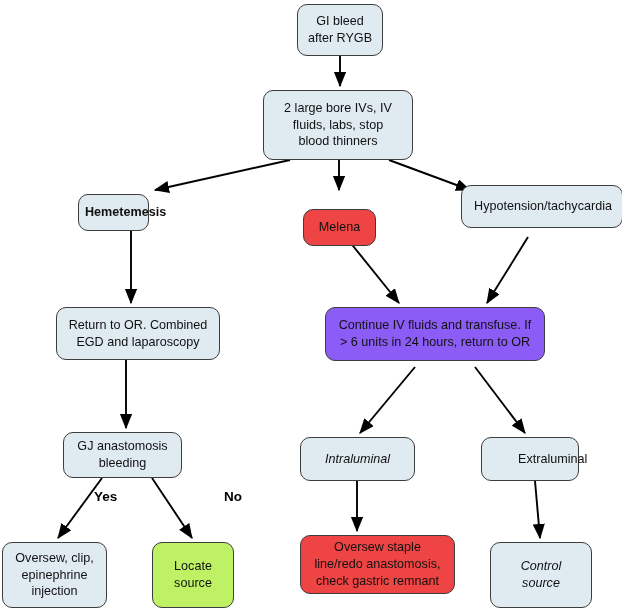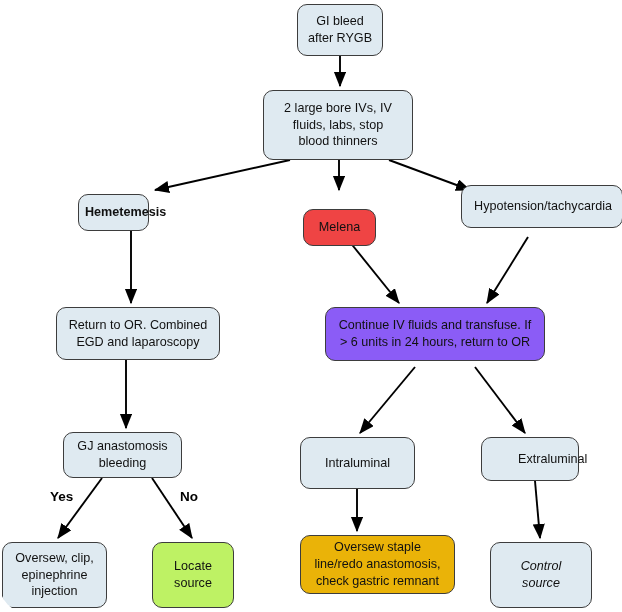--- a/index.html
+++ b/index.html
@@ -7,21 +7,20 @@
     padding: 0;
     background: #ffffff;
   }
   #canvas {
     position: relative;
     width: 622px;
     height: 612px;
     background: #ffffff;
     font-family: "Liberation Sans", sans-serif;
     overflow: hidden;
-    border-radius: 26px;
   }
   #edges {
     position: absolute;
     left: 0;
     top: 0;
     width: 622px;
     height: 612px;
   }
   .node {
     position: absolute;
@@ -44,20 +43,21 @@
     width: 100%;
     white-space: pre-line;
   }
   .edge-label {
     position: absolute;
     font-family: "Liberation Sans", sans-serif;
     font-size: 13.5px;
     font-weight: bold;
     color: #000000;
     z-index: 3;
+    margin-left: 44px;
   }
 </style>
 </head>
 <body>
 
 <div id="canvas">
   <svg id="edges" viewBox="0 0 622 612" xmlns="http://www.w3.org/2000/svg">
     <defs>
       <marker id="arrowhead" markerWidth="9" markerHeight="9" refX="7.4" refY="3.2" orient="auto" markerUnits="strokeWidth">
         <path d="M 0 0 L 8 3.2 L 0 6.4 z" fill="#000000"></path>
@@ -104,36 +104,36 @@
 EGD and laparoscopy</span>
       </div>
       <div class="node" style="left: 325px; top: 307px; width: 220px; height: 54px; background: #8b5cf6; border-color: rgb(61, 61, 61);">
         <span class="node-label">Continue IV fluids and transfuse. If
 &gt; 6 units in 24 hours, return to OR</span>
       </div>
       <div class="node" style="left: 63px; top: 432px; width: 119px; height: 46px; background: rgb(223, 234, 241); border-color: rgb(61, 61, 61);">
         <span class="node-label">GJ anastomosis
 bleeding</span>
       </div>
-      <div class="node" style="left: 300px; top: 437px; width: 115px; height: 52px; background: rgb(223, 234, 241); border-color: rgb(61, 61, 61);">
+      <div class="node" style="left: 300px; top: 437px; width: 115px; height: 44px; background: rgb(223, 234, 241); border-color: rgb(61, 61, 61); font-style: italic;">
         <span class="node-label">Intraluminal</span>
       </div>
       <div class="node" style="left: 481px; top: 437px; width: 98px; height: 44px; background: rgb(223, 234, 241); border-color: rgb(61, 61, 61); padding-left: 36px;">
         <span class="node-label">Extraluminal</span>
       </div>
       <div class="node" style="left: 2px; top: 542px; width: 105px; height: 66px; background: rgb(223, 234, 241); border-color: rgb(61, 61, 61);">
         <span class="node-label">Oversew, clip,
 epinephrine
 injection</span>
       </div>
       <div class="node" style="left: 152px; top: 542px; width: 82px; height: 66px; background: #bef264; border-color: rgb(61, 61, 61);">
         <span class="node-label">Locate
 source</span>
       </div>
-      <div class="node" style="left: 300px; top: 535px; width: 155px; height: 59px; background: #eab308; border-color: rgb(61, 61, 61);">
+      <div class="node" style="left: 300px; top: 535px; width: 155px; height: 59px; background: #ef4444; border-color: rgb(61, 61, 61);">
         <span class="node-label">Oversew staple
 line/redo anastomosis,
 check gastric remnant</span>
       </div>
       <div class="node" style="left: 490px; top: 542px; width: 102px; height: 66px; background: rgb(223, 234, 241); border-color: rgb(61, 61, 61); font-style: italic;">
         <span class="node-label">Control
 source</span>
       </div>
     </div>
   <div id="edge-label-layer">

